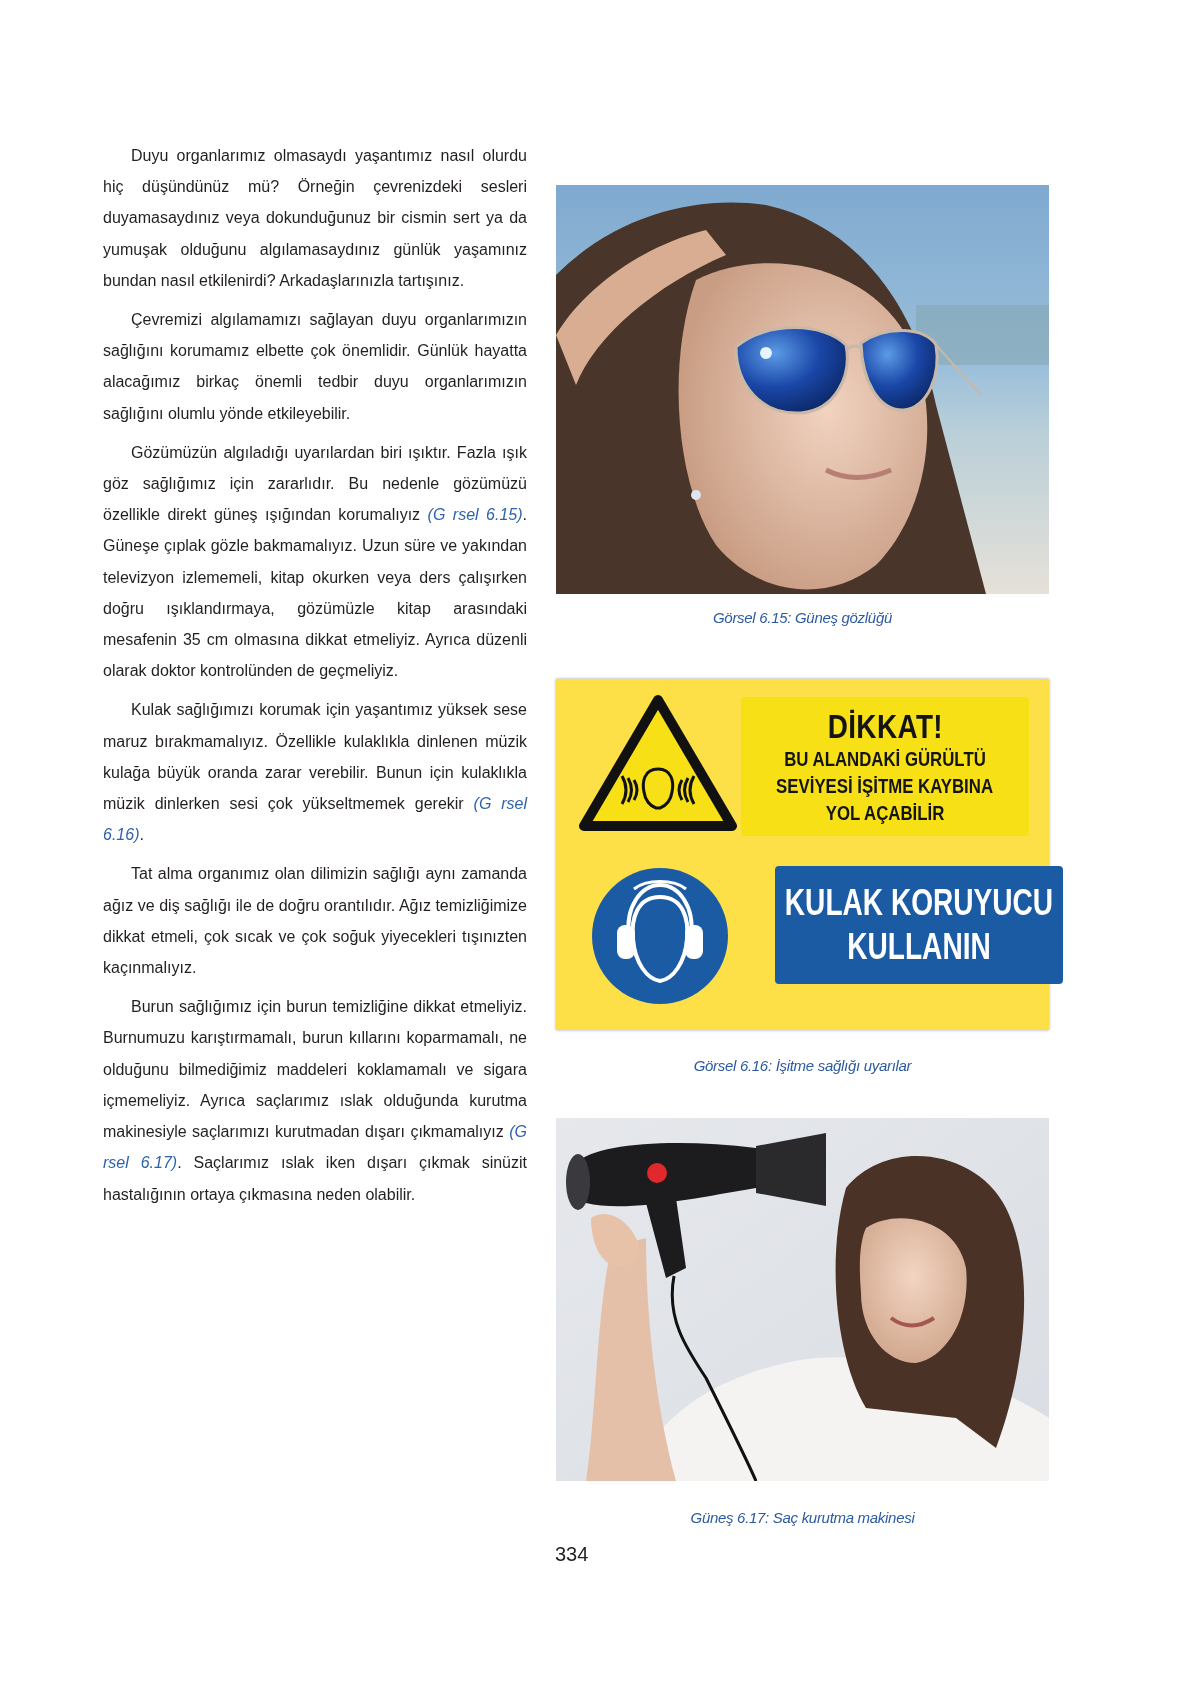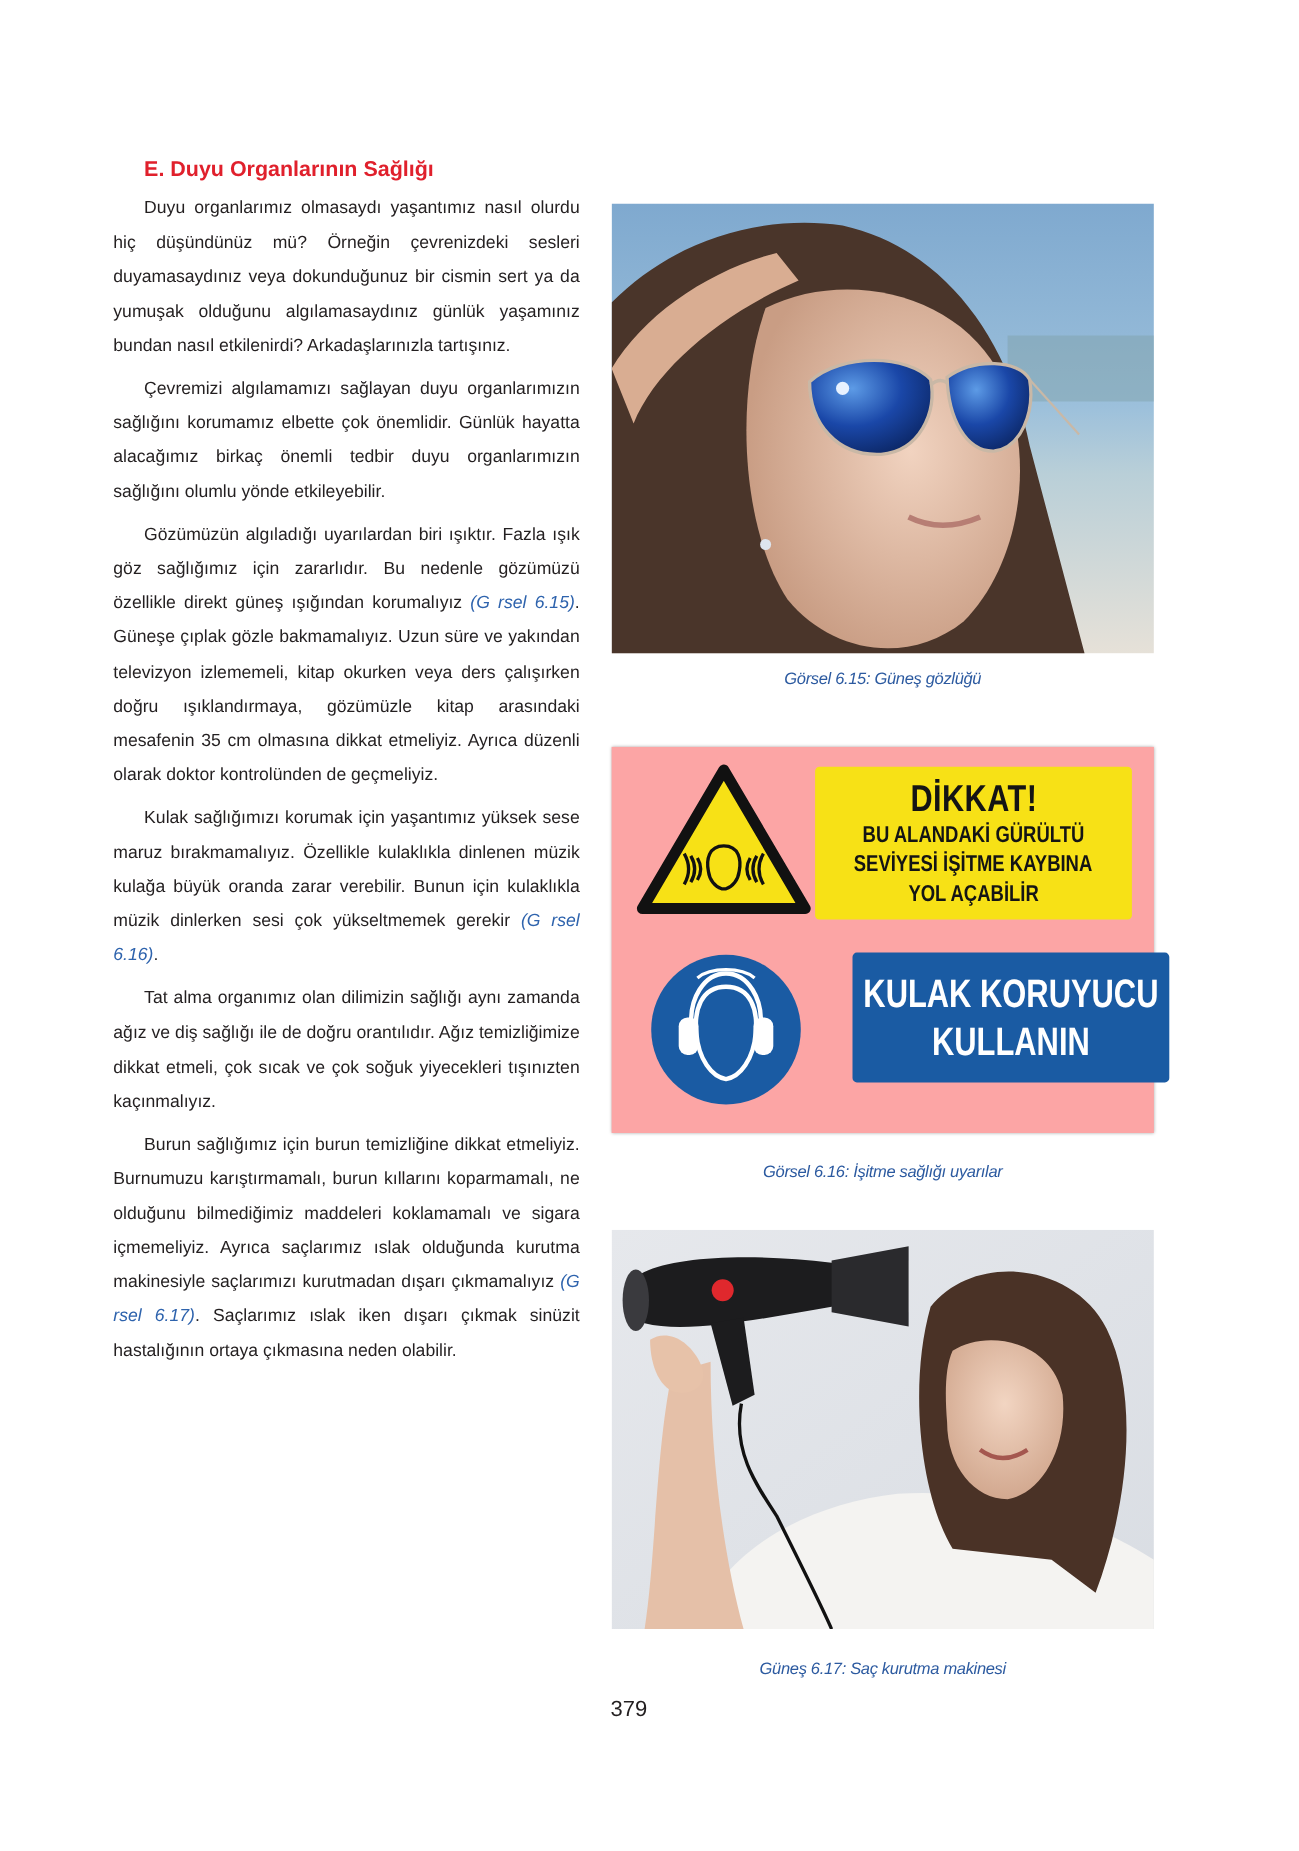--- a/index.html
+++ b/index.html
@@ -8,35 +8,34 @@
   .col { position: absolute; left: 103px; top: 140px; width: 424px; }
   .heading { color: #e0202c; font-weight: bold; font-size: 19.5px; margin: 0 0 6px 28px; line-height: 28px; }
   .para { font-size: 16px; line-height: 31.2px; text-align: justify; margin: 0 0 8px 0; text-indent: 28px; hyphens: manual; }
   .ref { color: #2e63ad; font-style: italic; }
   .figure { position: absolute; left: 556px; width: 493px; }
   .caption { position: absolute; left: 556px; width: 493px; text-align: center;
              color: #2c5aa0; font-style: italic; font-size: 15px; letter-spacing: -0.3px; margin-top: 24px; }
   .photo { position: absolute; left: 0; top: 0; width: 100%; height: 100%; overflow: hidden; }
   .pagenum { position: absolute; left: 555px; top: 1543px; font-size: 20px; color: #231f20; }
   
-  .signbox { background: #fca5a5; box-shadow: 0 0 3px rgba(0,0,0,0.35); }
+  .signbox { background: #fde047; box-shadow: 0 0 3px rgba(0,0,0,0.35); }
   .panel { position: absolute; border-radius: 4px; display: flex; flex-direction: column;
            justify-content: center; align-items: center; text-align: center; font-weight: bold;
            font-family: "Liberation Sans", sans-serif; transform-origin: center; }
   .yellow { background: #f7e116; color: #141414; }
   .blue { background: #1a5ba3; color: #ffffff; }
   .y1 { font-size: 34px; line-height: 38px; letter-spacing: 0.5px; transform: scaleX(0.82); }
   .y2 { font-size: 21px; line-height: 27px; transform: scaleX(0.8); white-space: nowrap; }
   .b1 { font-size: 36px; line-height: 44px; transform: scaleX(0.78); white-space: nowrap; }
 </style>
 </head>
 <body>
 
 <div class="col">
-  <div class="heading">E. Duyu Organlarının Sağlığı</div>
 
   <p class="para">Duyu organlarımız olmasaydı yaşantımız nasıl olurdu hiç düşündünüz mü? Örneğin çevrenizdeki sesleri duyamasaydınız veya dokunduğunuz bir cismin sert ya da yumuşak olduğunu algılamasaydınız günlük yaşamınız bundan nasıl etkilenirdi? Arkadaşlarınızla tar­tışınız.</p>
   <p class="para">Çevremizi algılamamızı sağlayan duyu or­ganlarımızın sağlığını korumamız elbette çok önemlidir. Günlük hayatta alacağımız birkaç önemli tedbir duyu organlarımızın sağlığını olumlu yönde etkileyebilir.</p>
   <p class="para"><span>Gözümüzün algıladığı uyarılardan biri ışık­tır. Fazla ışık göz sağlığımız için zararlıdır. Bu nedenle gözümüzü özellikle direkt güneş ışığından korumalıyız </span><span class="ref">(G rsel 6.15)</span><span>. Güneşe çıplak gözle bakmamalıyız. Uzun süre ve ya­kından televizyon izlememeli, kitap okurken veya ders çalışırken doğru ışıklandırmaya, gözümüzle kitap arasındaki mesafenin 35 cm olmasına dikkat etmeliyiz. Ayrıca düzenli ola­rak doktor kontrolünden de geçmeliyiz.</span></p>
   <p class="para"><span>Kulak sağlığımızı korumak için yaşantımız yüksek sese maruz bırakmamalıyız. Özellikle kulaklıkla dinlenen müzik kulağa büyük oran­da zarar verebilir. Bunun için kulaklıkla müzik dinlerken sesi çok yükseltmemek gerekir </span><span class="ref">(G r­sel 6.16)</span><span>.</span></p>
   <p class="para">Tat alma organımız olan dilimizin sağlığı aynı zamanda ağız ve diş sağlığı ile de doğ­ru orantılıdır. Ağız temizliğimize dikkat etmeli, çok sıcak ve çok soğuk yiyecekleri tışınız­ten kaçınmalıyız.</p>
   <p class="para"><span>Burun sağlığımız için burun temizliğine dikkat etmeliyiz. Burnumuzu karıştırmamalı, burun kıllarını koparmamalı, ne olduğunu bil­mediğimiz maddeleri koklamamalı ve sigara içmemeliyiz. Ayrıca saçlarımız ıslak olduğunda kurutma makinesiyle saçlarımızı kurutmadan dışarı çıkmamalıyız </span><span class="ref">(G rsel 6.17)</span><span>. Saçlarımız ıslak iken dışarı çıkmak sinüzit hastalığının or­taya çıkmasına neden olabilir.</span></p>
 </div>
 
 <div class="figure" style="top:185px;height:409px;">
@@ -124,13 +123,13 @@
     <path d="M20 45 C40 25 120 20 200 30 L265 30 L265 75 L200 70 C140 80 70 95 30 85 C15 75 12 58 20 45 Z" fill="#1c1c1e"></path>
     <path d="M200 28 L270 15 L270 88 L200 75 Z" fill="#2a2a2d"></path>
     <ellipse cx="22" cy="64" rx="12" ry="28" fill="#3a3a3e"></ellipse>
     <circle cx="101" cy="55" r="10" fill="#e0282d"></circle>
     <path d="M90 85 L120 80 L130 150 L110 160 Z" fill="#1c1c1e"></path>
     <path d="M118 158 C110 200 130 230 150 260 C170 300 190 340 200 363" stroke="#111" stroke-width="3" fill="none"></path>
   </svg>
 </div>
 <div class="caption" style="top:1485px;">Güneş 6.17: Saç kurutma makinesi</div>
 
-<div class="pagenum">379</div>
+<div class="pagenum">334</div>
 
 </body></html>

